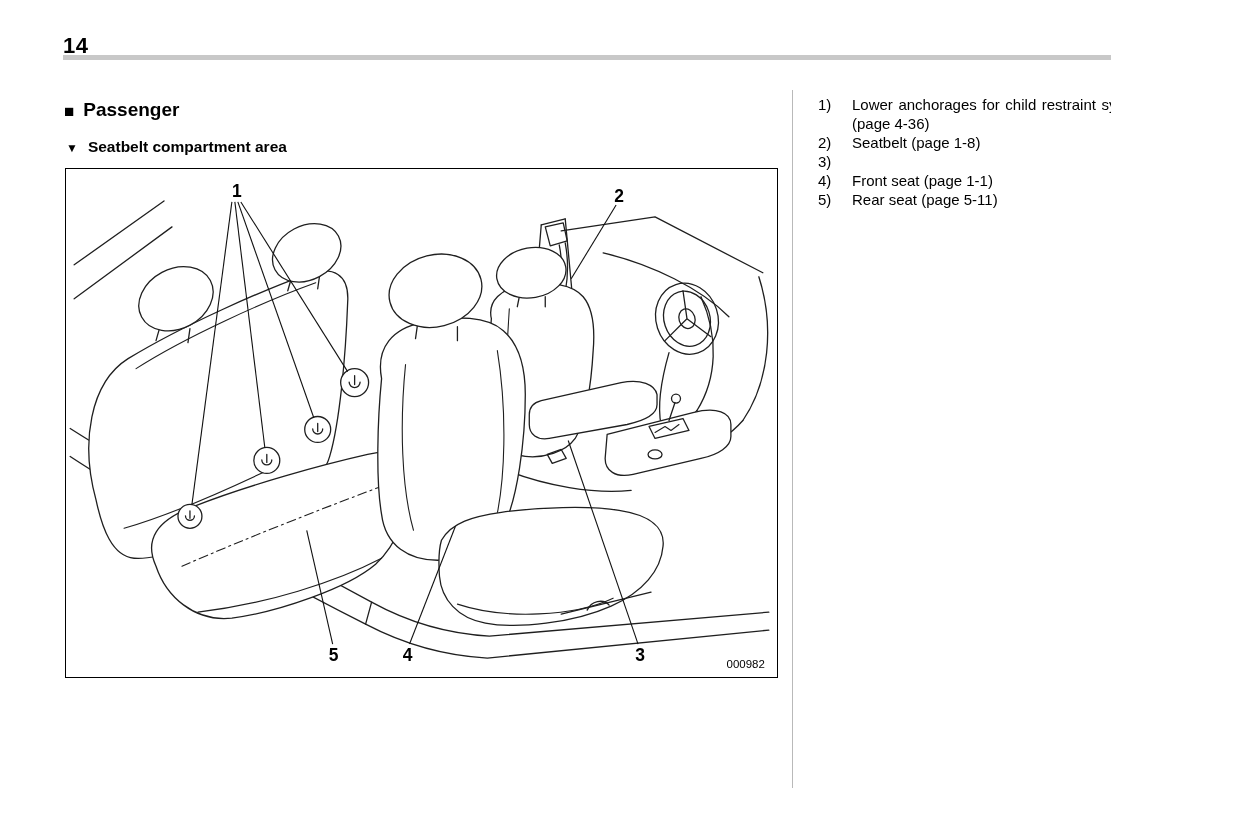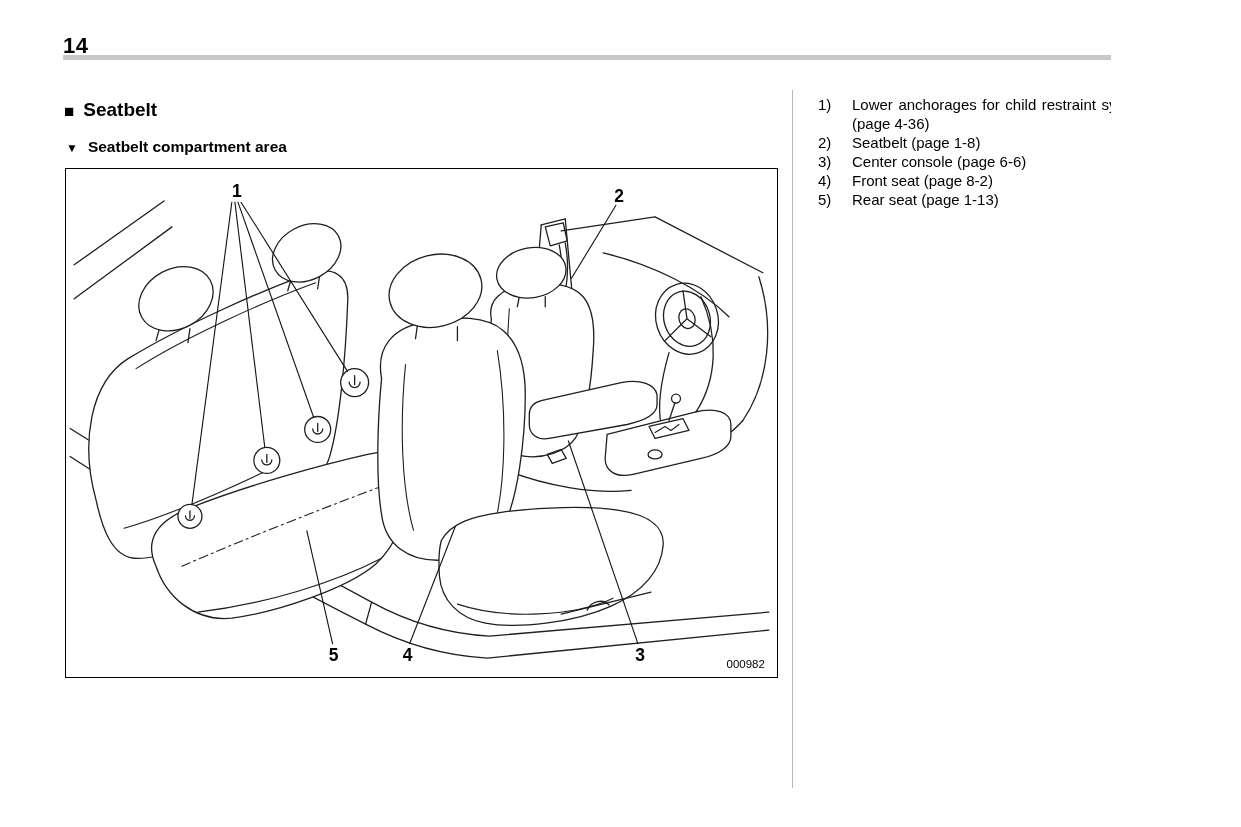--- a/index.html
+++ b/index.html
@@ -53,21 +53,21 @@
 </head>
 <body>
 
 <div class="page">
 
   <span class="page-number">14</span>
   <div class="header-rule"></div>
 
   <h1 class="section-title">
     <span class="section-marker">■</span>
-    <span>Seatbelt</span>
+    <span>Passenger</span>
   </h1>
 
   <h2 class="subsection-title">
     <span class="subsection-marker">▼</span>
     <span>Seatbelt compartment area</span>
   </h2>
 
   <figure class="figure-box">
     <svg viewBox="0 0 712 509" xmlns="http://www.w3.org/2000/svg">
 
@@ -185,25 +185,24 @@
     <li class="legend-item">
       <span class="legend-num">1)</span>
       <span class="legend-text">Lower anchorages for child restraint system (page 4-36)</span>
     </li>
     <li class="legend-item">
       <span class="legend-num">2)</span>
       <span class="legend-text">Seatbelt (page 1-8)</span>
     </li>
     <li class="legend-item">
       <span class="legend-num">3)</span>
-      <span class="legend-text">Center console (page 6-6)</span>
     </li>
     <li class="legend-item">
       <span class="legend-num">4)</span>
-      <span class="legend-text">Front seat (page 8-2)</span>
+      <span class="legend-text">Front seat (page 1-1)</span>
     </li>
     <li class="legend-item">
       <span class="legend-num">5)</span>
-      <span class="legend-text">Rear seat (page 1-13)</span>
+      <span class="legend-text">Rear seat (page 5-11)</span>
     </li>
   </ol>
 
 </div>
 
 </body></html>

